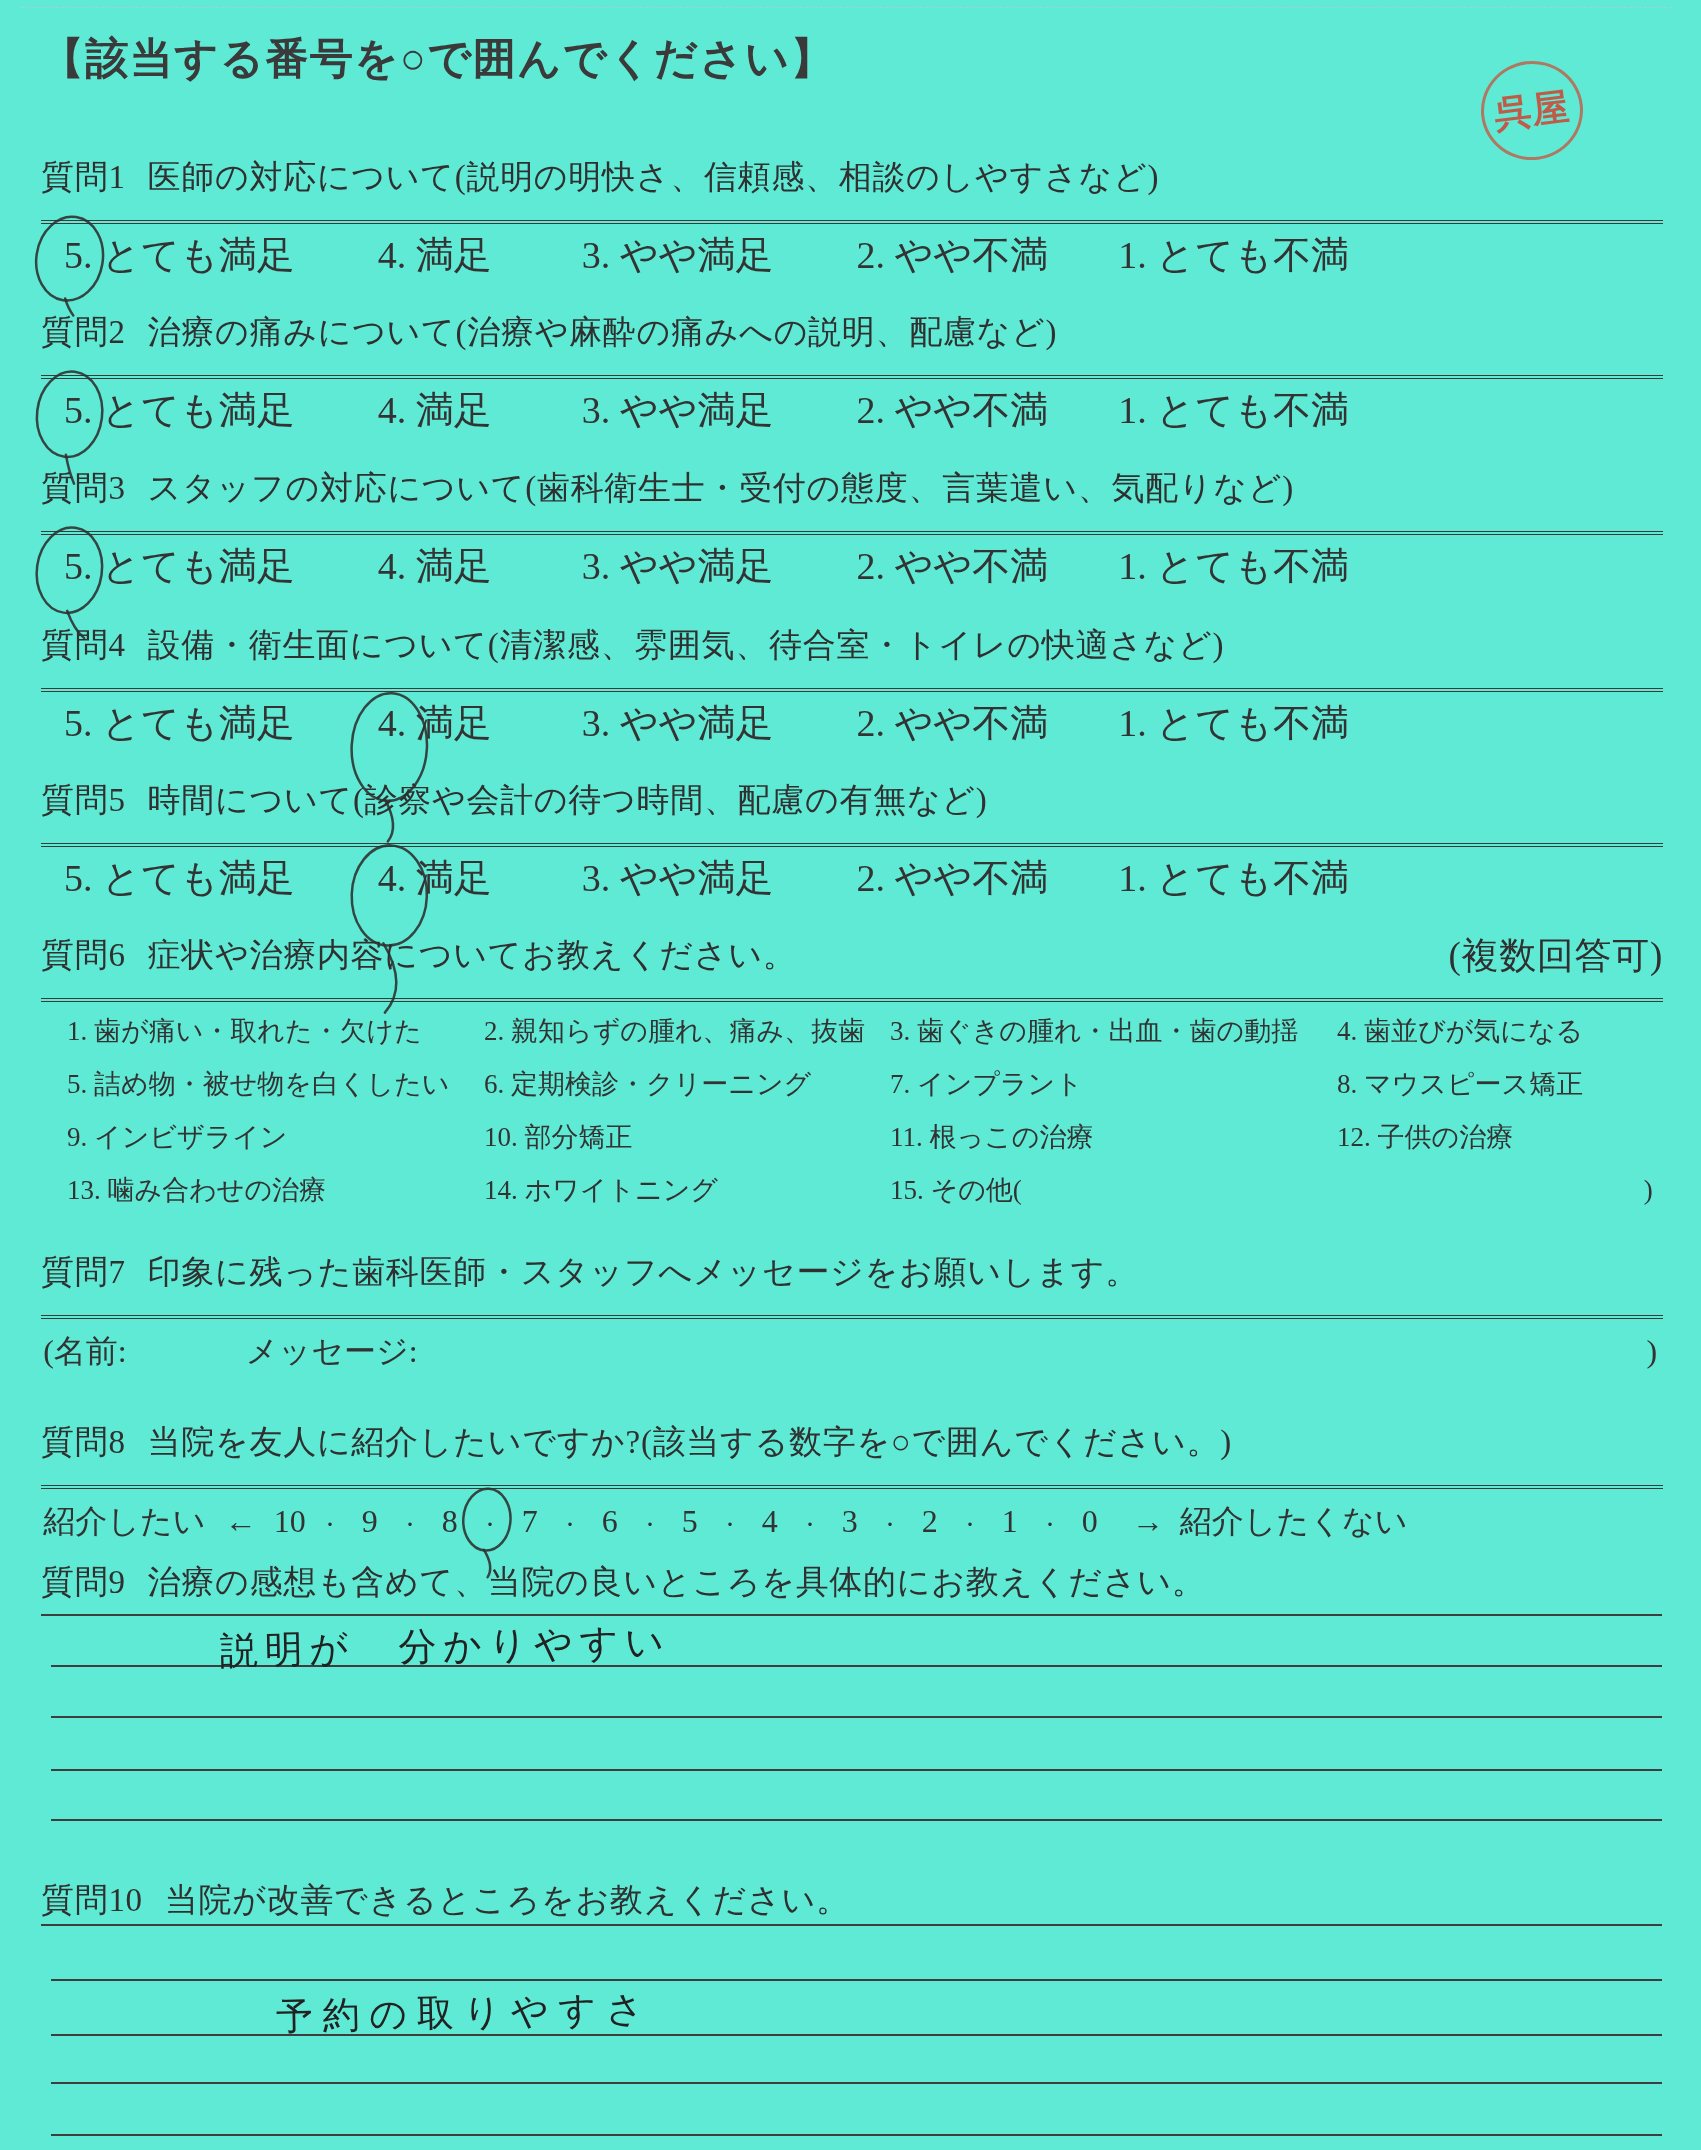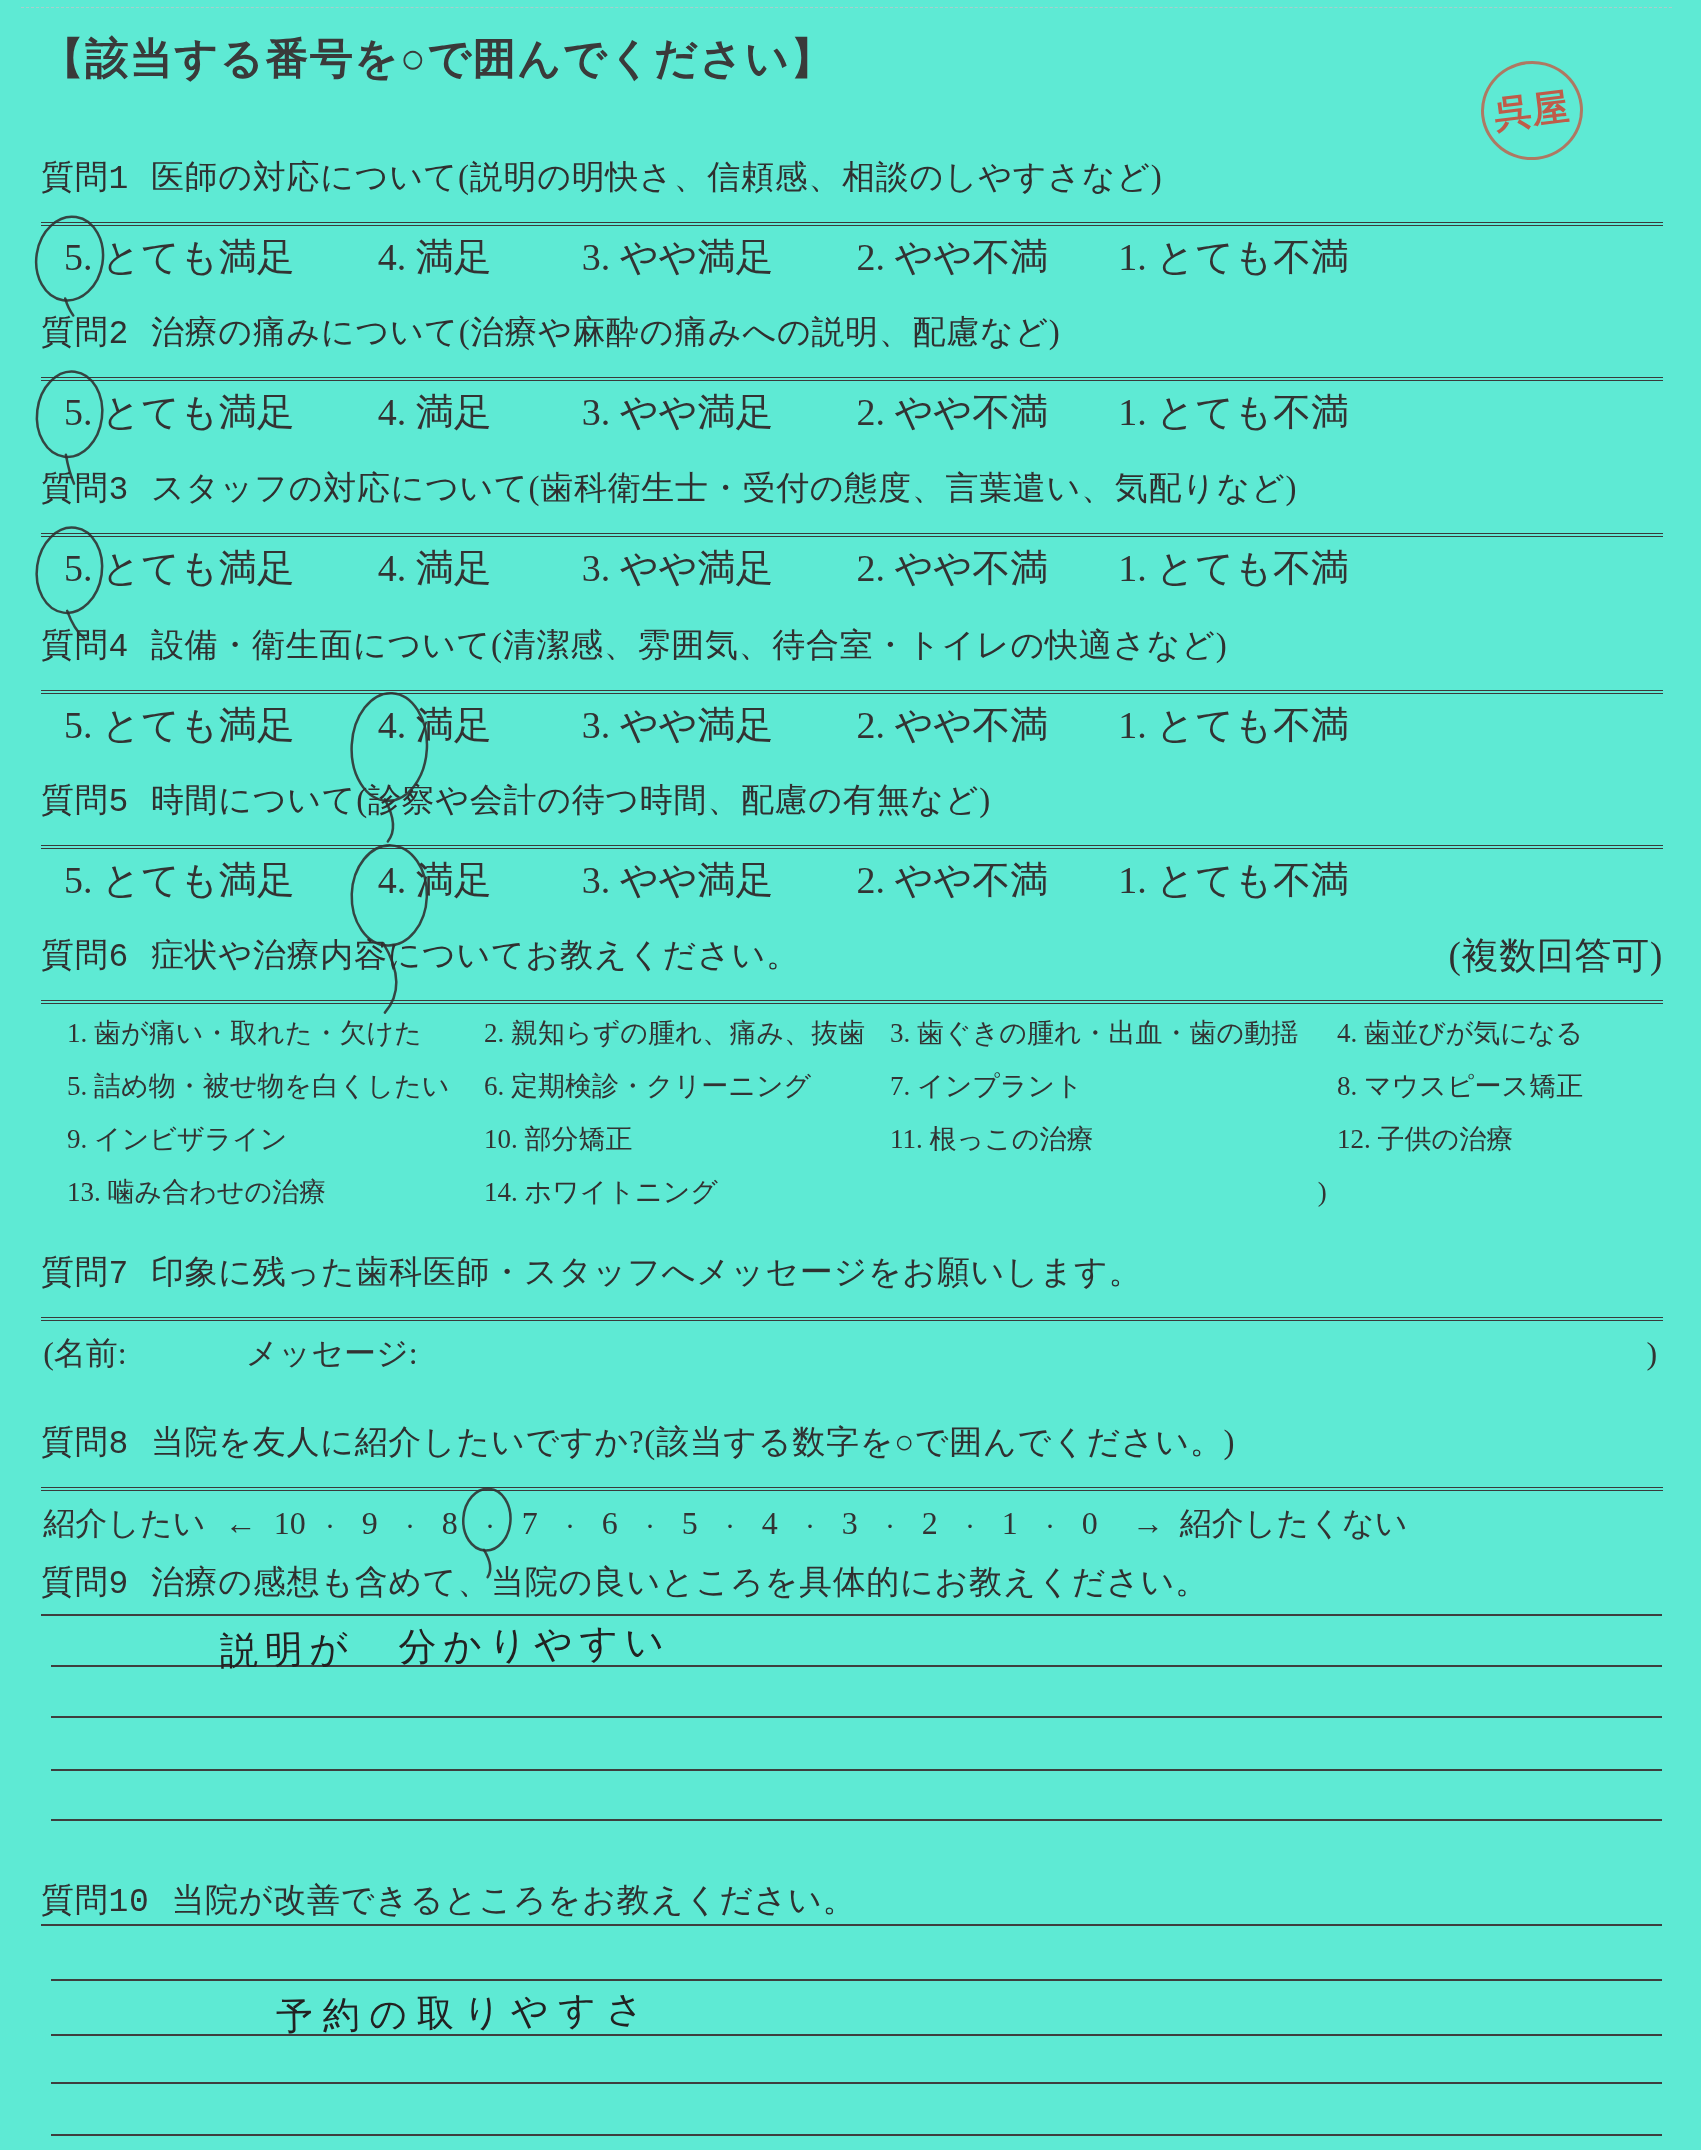--- a/index.html
+++ b/index.html
@@ -14,21 +14,21 @@
     letter-spacing:1.5px;color:#3a3a3a;white-space:nowrap;
   }
   .stamp{
     position:absolute;left:1481px;top:61px;width:96px;height:93px;
     border:3.7px solid rgba(204,79,57,.8);border-radius:50%;
     transform:rotate(-7deg);display:flex;align-items:center;justify-content:center;
     color:#c8503e;font-size:37px;font-weight:600;letter-spacing:0.7px;opacity:.92;
   }
   .sec{position:absolute;left:41px;right:38px;}
   .q-title{font-size:33px;line-height:47px;letter-spacing:0.7px;white-space:nowrap;color:#303030;position:relative;}
-  .q-label{margin-right:22px;font-family:Liberation Mono, monospace;}
+  .q-label{margin-right:22px;}
   .rule{margin-top:19px;height:2.2px;border-top:1.5px solid #3a3a3a;border-bottom:1.5px solid #3a3a3a;}
   .options{display:flex;margin-top:10.3px;font-size:38px;line-height:43px;padding-left:23px;white-space:nowrap;color:#333;}
   .options span:nth-child(2){margin-left:83px;}
   .options span:nth-child(3){margin-left:90px;}
   .options span:nth-child(4){margin-left:83px;}
   .options span:nth-child(5){margin-left:70px;}
   .mark{position:absolute;z-index:5;}
   .mark ellipse,.mark path{fill:none;stroke:#2f2f2f;stroke-width:3.4;stroke-linecap:round;opacity:.88;}
   .q6-note{position:absolute;right:0;top:0;font-size:37px;}
   .q6-grid{
@@ -171,20 +171,21 @@
       <span>5. 詰め物・被せ物を白くしたい</span>
       <span>6. 定期検診・クリーニング</span>
       <span>7. インプラント</span>
       <span>8. マウスピース矯正</span>
       <span>9. インビザライン</span>
       <span>10. 部分矯正</span>
       <span>11. 根っこの治療</span>
       <span>12. 子供の治療</span>
       <span>13. 噛み合わせの治療</span>
       <span>14. ホワイトニング</span>
+      <span>15. その他(</span>
       <span class="paren-cell">)</span>
     </div>
   </section>
 
   <section class="sec" style="top:1249px">
     <div class="q-title">
       <span class="q-label">質問7</span><span>印象に残った歯科医師・スタッフへメッセージをお願いします。</span>
     </div>
     <div class="rule"></div>
     <div class="q7-row">

